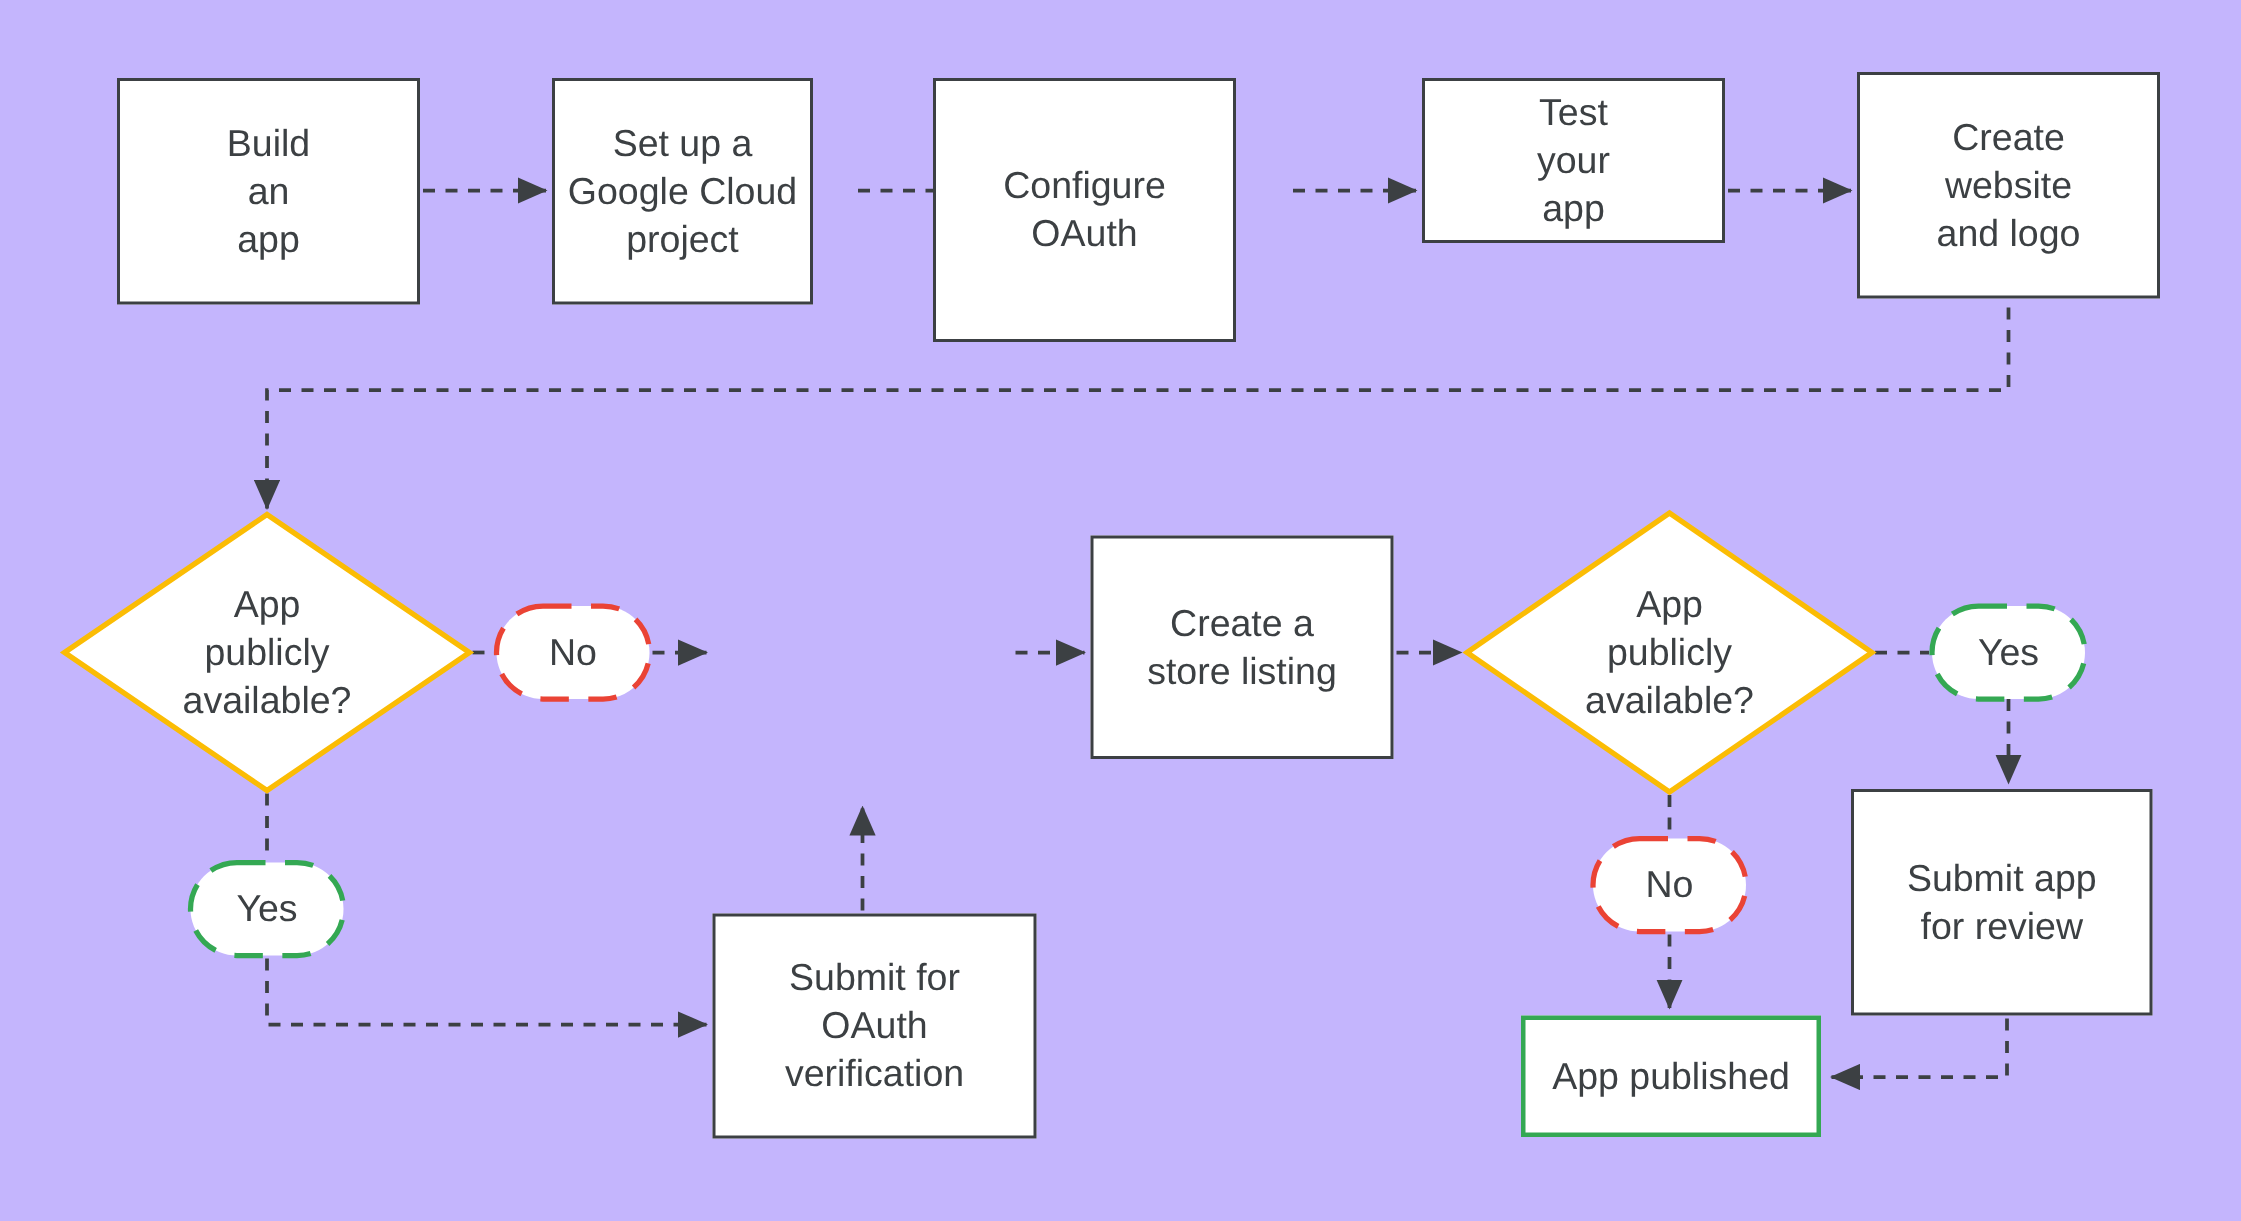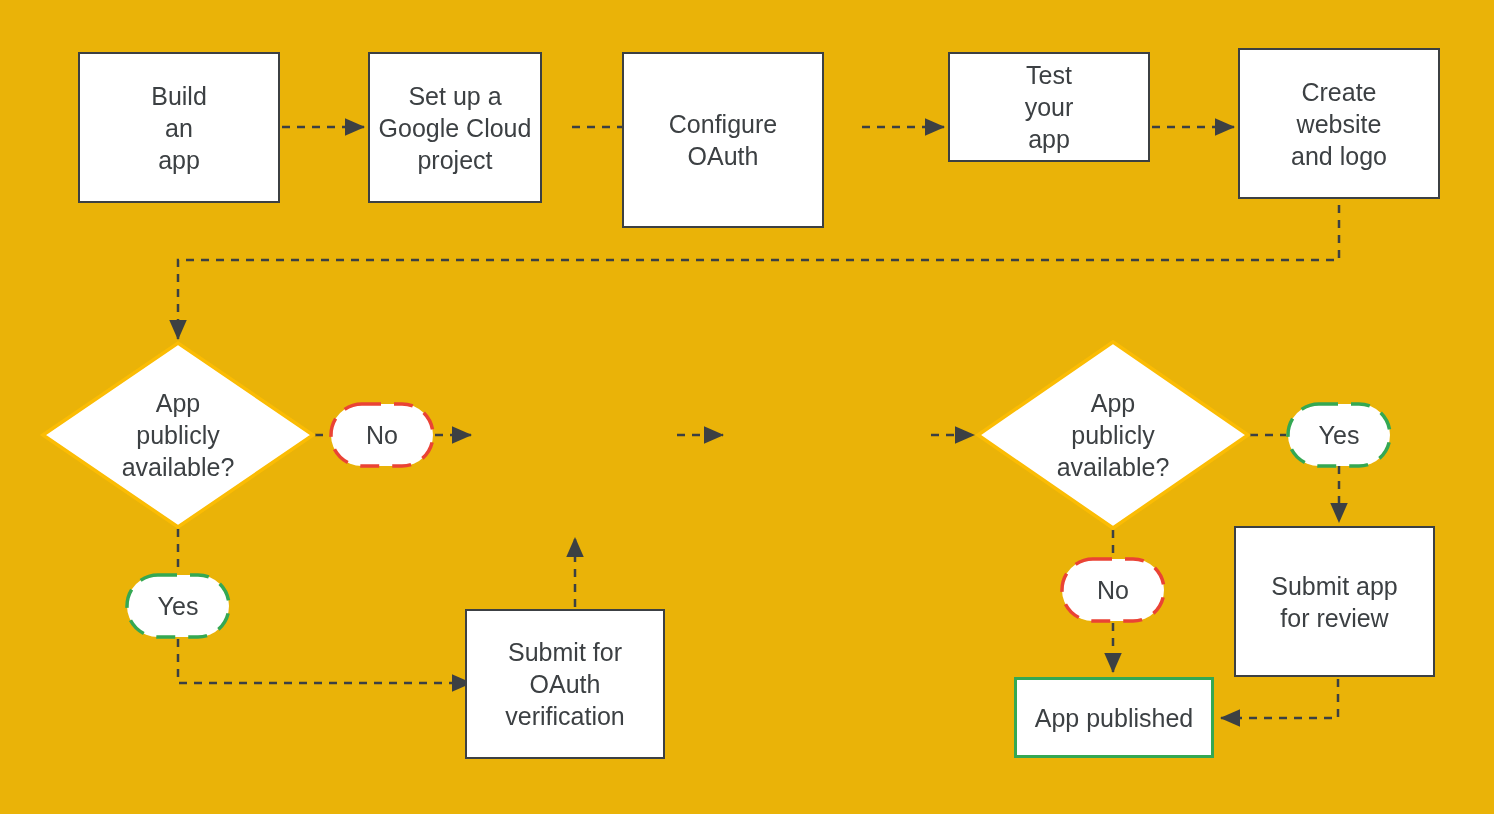--- a/index.html
+++ b/index.html
@@ -1,20 +1,20 @@
 <!DOCTYPE html>
 <html><head>
 <meta charset="utf-8">
 <style>
   html, body { margin: 0; padding: 0; background: #ffffff; }
   #canvas {
     position: relative;
     width: 1494px;
     height: 814px;
-    background: #eab308;
+    background: #c4b5fd;
     font-family: "Liberation Sans", sans-serif;
     color: #3c4043;
     overflow: hidden;
   }
   #wires { position: absolute; left: 0; top: 0; }
   .node {
     position: absolute;
     box-sizing: border-box;
     border: 2px solid #3c4043;
     background: #ffffff;
@@ -101,22 +101,24 @@
 project</div>
   <div class="node" style="left:622px;  top:52px; width:202px; height:176px">Configure
 OAuth</div>
   <div class="node" style="left:948px;  top:52px; width:202px; height:110px">Test
 your
 app</div>
   <div class="node" style="left:1238px; top:48px; width:202px; height:151px">Create
 website
 and logo</div>
 
+  <div class="node" style="left:727px; top:357px; width:202px; height:149px">Create a
+store listing</div>
 
-  <div class="node" style="left:465px; top:609px; width:200px; height:150px">Submit for
+  <div class="node" style="left:475px; top:609px; width:216px; height:150px">Submit for
 OAuth
 verification</div>
   <div class="node" style="left:1234px; top:526px; width:201px; height:151px">Submit app
 for review</div>
   <div class="node published" style="left:1014px; top:677px; width:200px; height:81px">App published</div>
 
   <div class="floatlabel" style="left:78px;   top:377px; width:200px; height:116px">App
 publicly
 available?</div>
   <div class="floatlabel" style="left:1013px; top:377px; width:200px; height:116px">App

